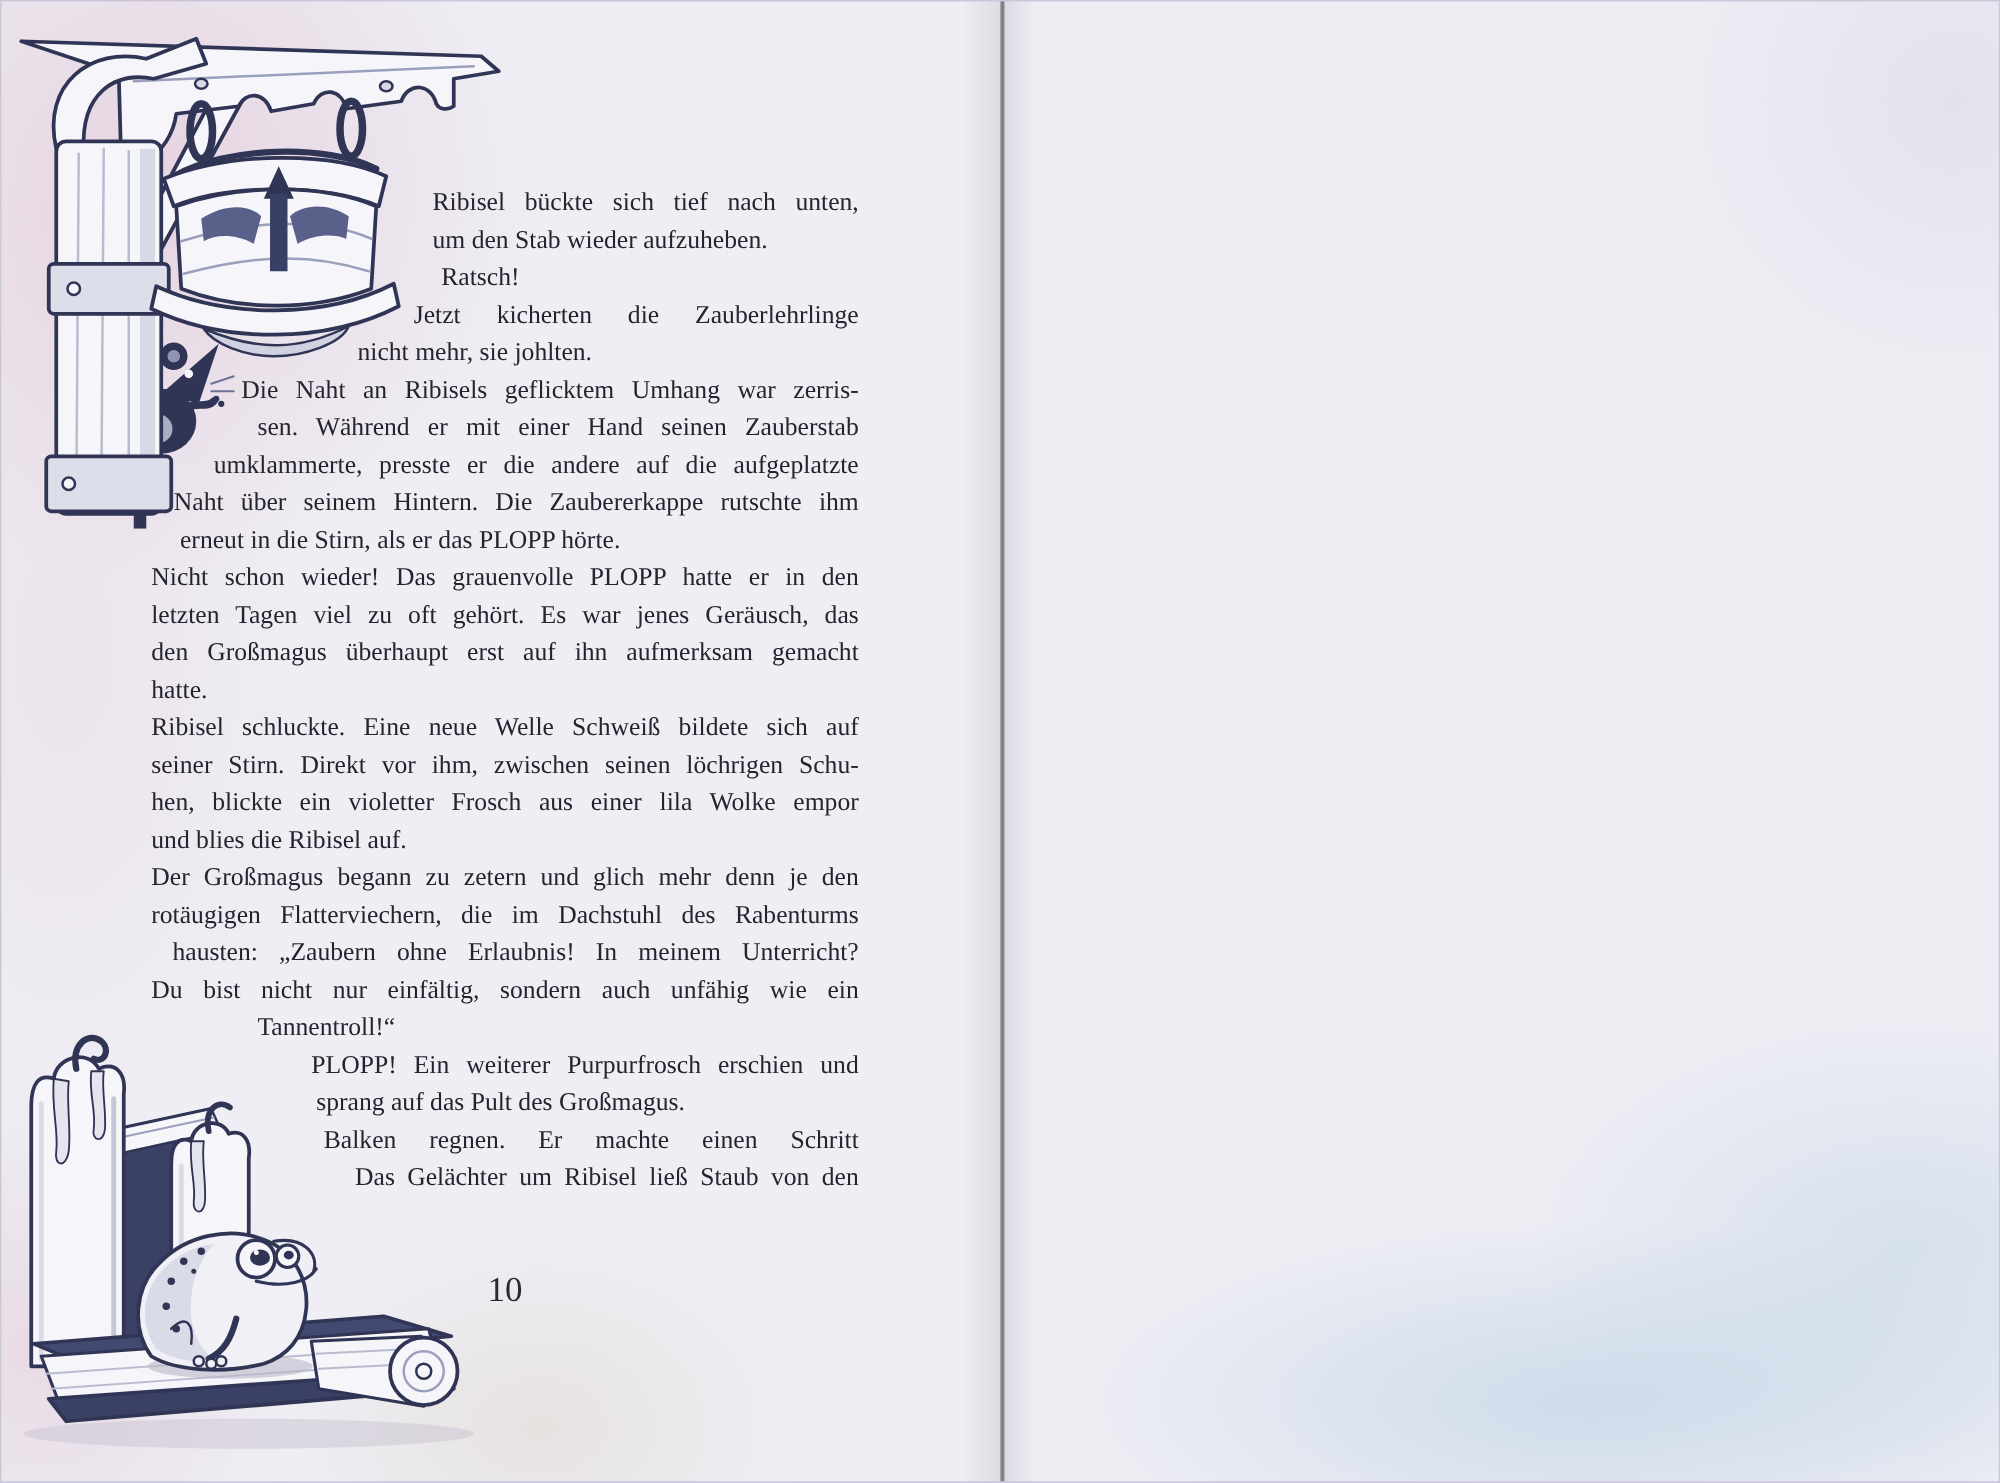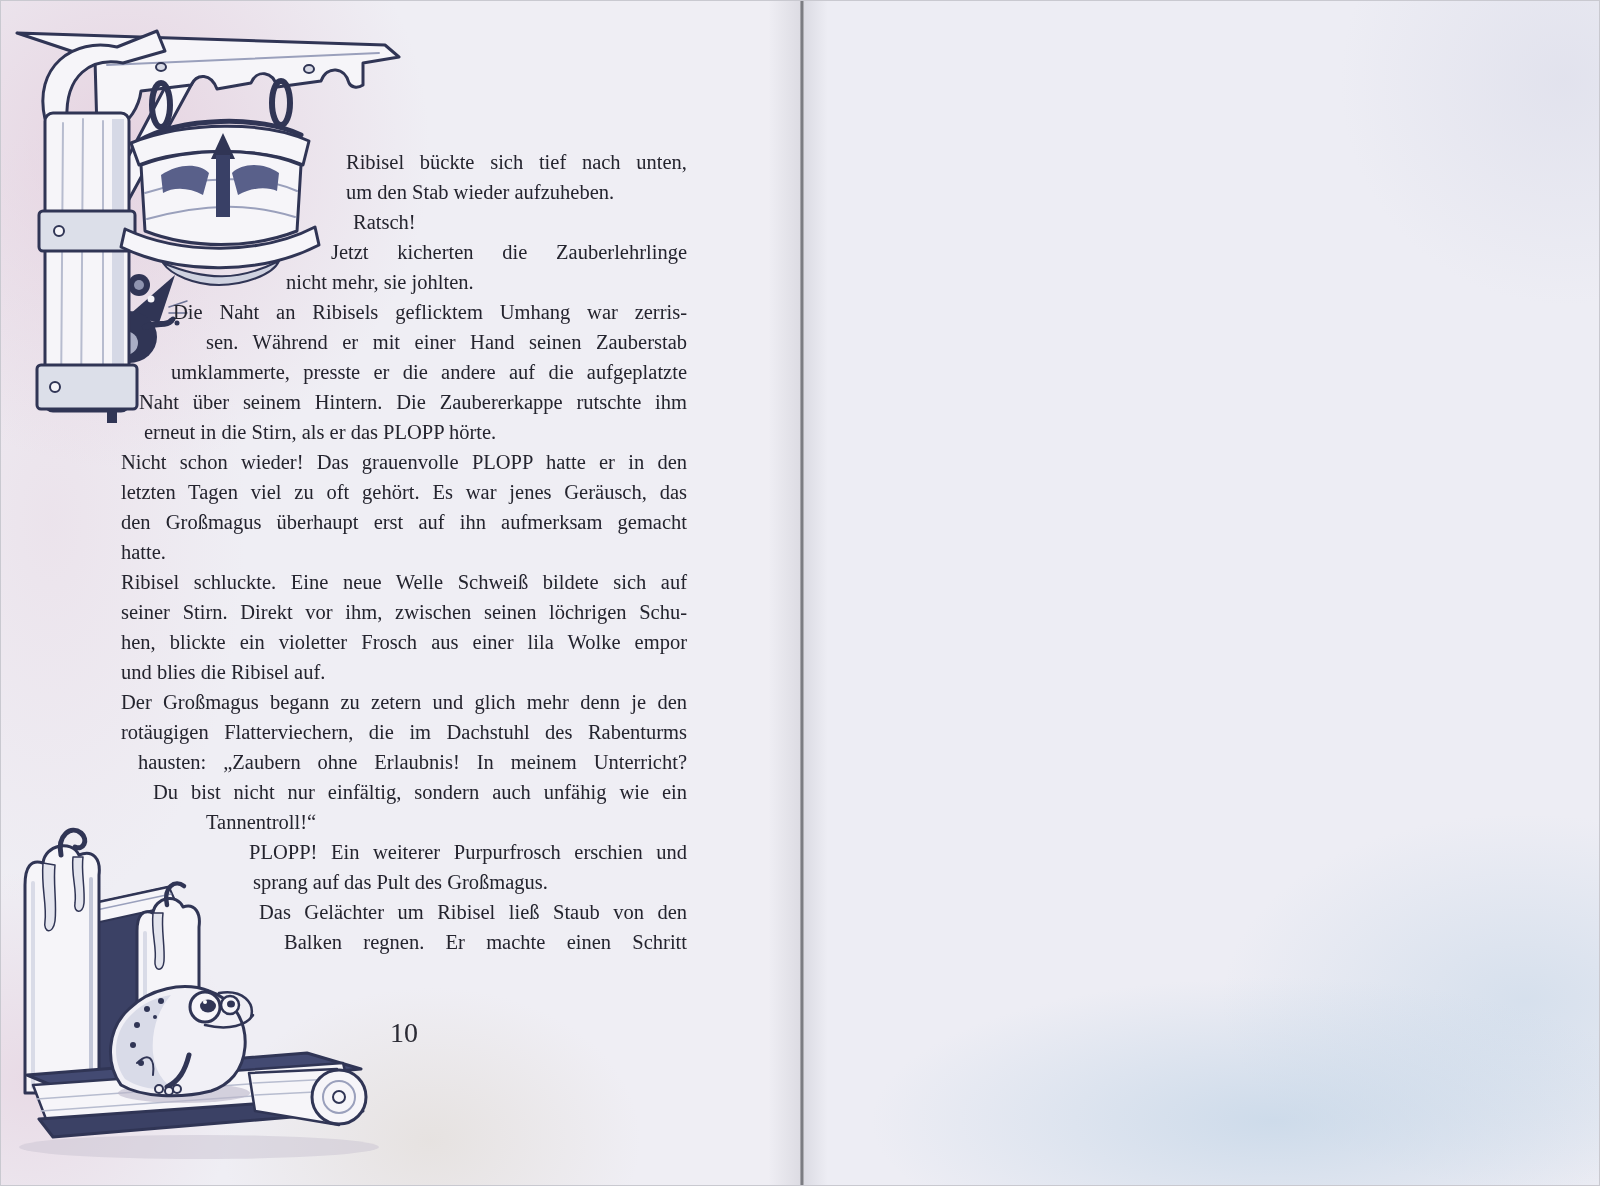--- a/index.html
+++ b/index.html
@@ -37,27 +37,27 @@
     font-size:20.5px;line-height:30px;color:#24242e;
   }
   #lp-text{left:120px;}
   .ln{height:30px;text-align:left;}
   
   #lp-text .ln:nth-child(1){margin-left:225px}
   #lp-text .ln:nth-child(2){margin-left:225px}
   #lp-text .ln:nth-child(3){margin-left:232px;}
   #lp-text .ln:nth-child(4){margin-left:210px}
   #lp-text .ln:nth-child(5){margin-left:165px}
-  #lp-text .ln:nth-child(6){margin-left:52px}
+  #lp-text .ln:nth-child(6){margin-left:72px}
   #lp-text .ln:nth-child(7){margin-left:85px}
   #lp-text .ln:nth-child(8){margin-left:50px}
   #lp-text .ln:nth-child(9){margin-left:18px}
   #lp-text .ln:nth-child(10){margin-left:23px}
   #lp-text .ln:nth-child(21){margin-left:17px}
-  #lp-text .ln:nth-child(22){margin-left:32px}
+  #lp-text .ln:nth-child(22){}
   #lp-text .ln:nth-child(23){margin-left:85px}
   #lp-text .ln:nth-child(24){margin-left:128px}
   #lp-text .ln:nth-child(25){margin-left:132px}
   #lp-text .ln:nth-child(26){margin-left:138px}
   #lp-text .ln:nth-child(27){margin-left:163px}
   #lp-text .ln:is(:nth-child(1),:nth-child(4),:nth-child(6),:nth-child(7),:nth-child(8),:nth-child(9),
                   :nth-child(11),:nth-child(12),:nth-child(13),:nth-child(15),:nth-child(16),
                   :nth-child(17),:nth-child(19),:nth-child(20),:nth-child(21),:nth-child(22),
                   :nth-child(24),:nth-child(26),:nth-child(27)){
     text-align:justify;text-align-last:justify;
@@ -223,22 +223,22 @@
         <div class="ln">seiner Stirn. Direkt vor ihm, zwischen seinen löchrigen Schu-</div>
         <div class="ln">hen, blickte ein violetter Frosch aus einer lila Wolke empor</div>
         <div class="ln">und blies die Ribisel auf.</div>
         <div class="ln">Der Großmagus begann zu zetern und glich mehr denn je den</div>
         <div class="ln">rotäugigen Flatterviechern, die im Dachstuhl des Rabenturms</div>
         <div class="ln">hausten: „Zaubern ohne Erlaubnis! In meinem Unterricht?</div>
         <div class="ln">Du bist nicht nur einfältig, sondern auch unfähig wie ein</div>
         <div class="ln">Tannentroll!“</div>
         <div class="ln">PLOPP! Ein weiterer Purpurfrosch erschien und</div>
         <div class="ln">sprang auf das Pult des Großmagus.</div>
+        <div class="ln">Balken regnen. Er machte einen Schritt</div>
         <div class="ln">Das Gelächter um Ribisel ließ Staub von den</div>
-        <div class="ln">Balken regnen. Er machte einen Schritt</div>
       </div>
     <div id="lp-num" class="page-num">10</div>
   </div>
 
   <div class="gutter"></div>
 
   <div class="page page-right">
 
     
     

